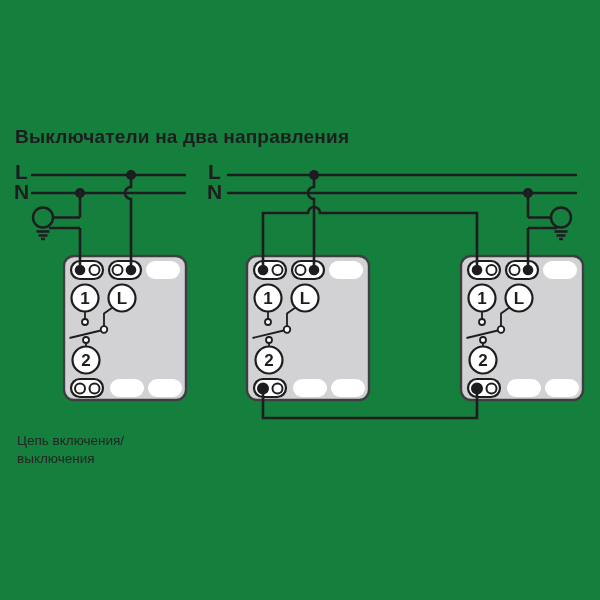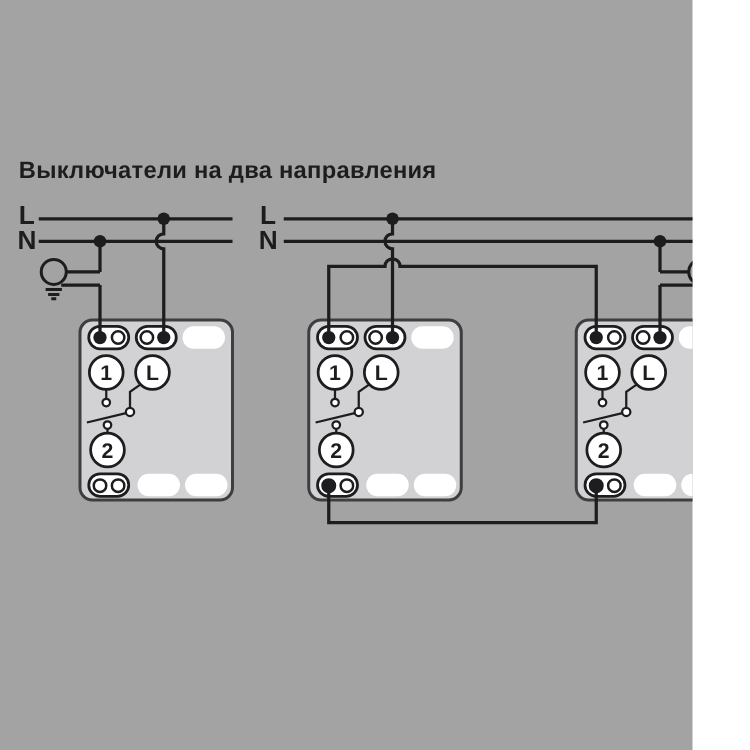--- a/index.html
+++ b/index.html
@@ -1,17 +1,17 @@
 <!DOCTYPE html>
 <html><head>
 <meta charset="utf-8">
 <style>
   html,body { margin:0; padding:0; background:#fff; }
   #page {
-    position:relative; width:554px; height:600px; background:#a3a3a3;
+    position:relative; width:600px; height:600px; background:#15803d;
     font-family:"Liberation Sans", sans-serif; overflow:hidden;
   }
   #page svg { position:absolute; left:0; top:0; }
   .page-title {
     position:absolute; left:15px; top:126px;
     font-size:19px; font-weight:bold; color:#1d1d1f; letter-spacing:0.2px;
     white-space:nowrap;
   }
   .caption {
     position:absolute; font-size:13.5px; line-height:17.5px; color:#242426;
@@ -129,14 +129,18 @@
       <circle class="dot" cx="528" cy="193" r="5"></circle>
 
       <circle class="tfill" cx="263" cy="388.5" r="5.3"></circle>
       <circle class="tfill" cx="477" cy="388.5" r="5.3"></circle>
 
       <text class="linelab" x="208" y="179">L</text>
       <text class="linelab" x="207" y="199">N</text>
     </g>
   </svg>
 
+  <div class="caption caption-left">
+    <div>Цепь включения/</div>
+    <div>выключения</div>
+  </div>
 
 </div>
 
 </body></html>

